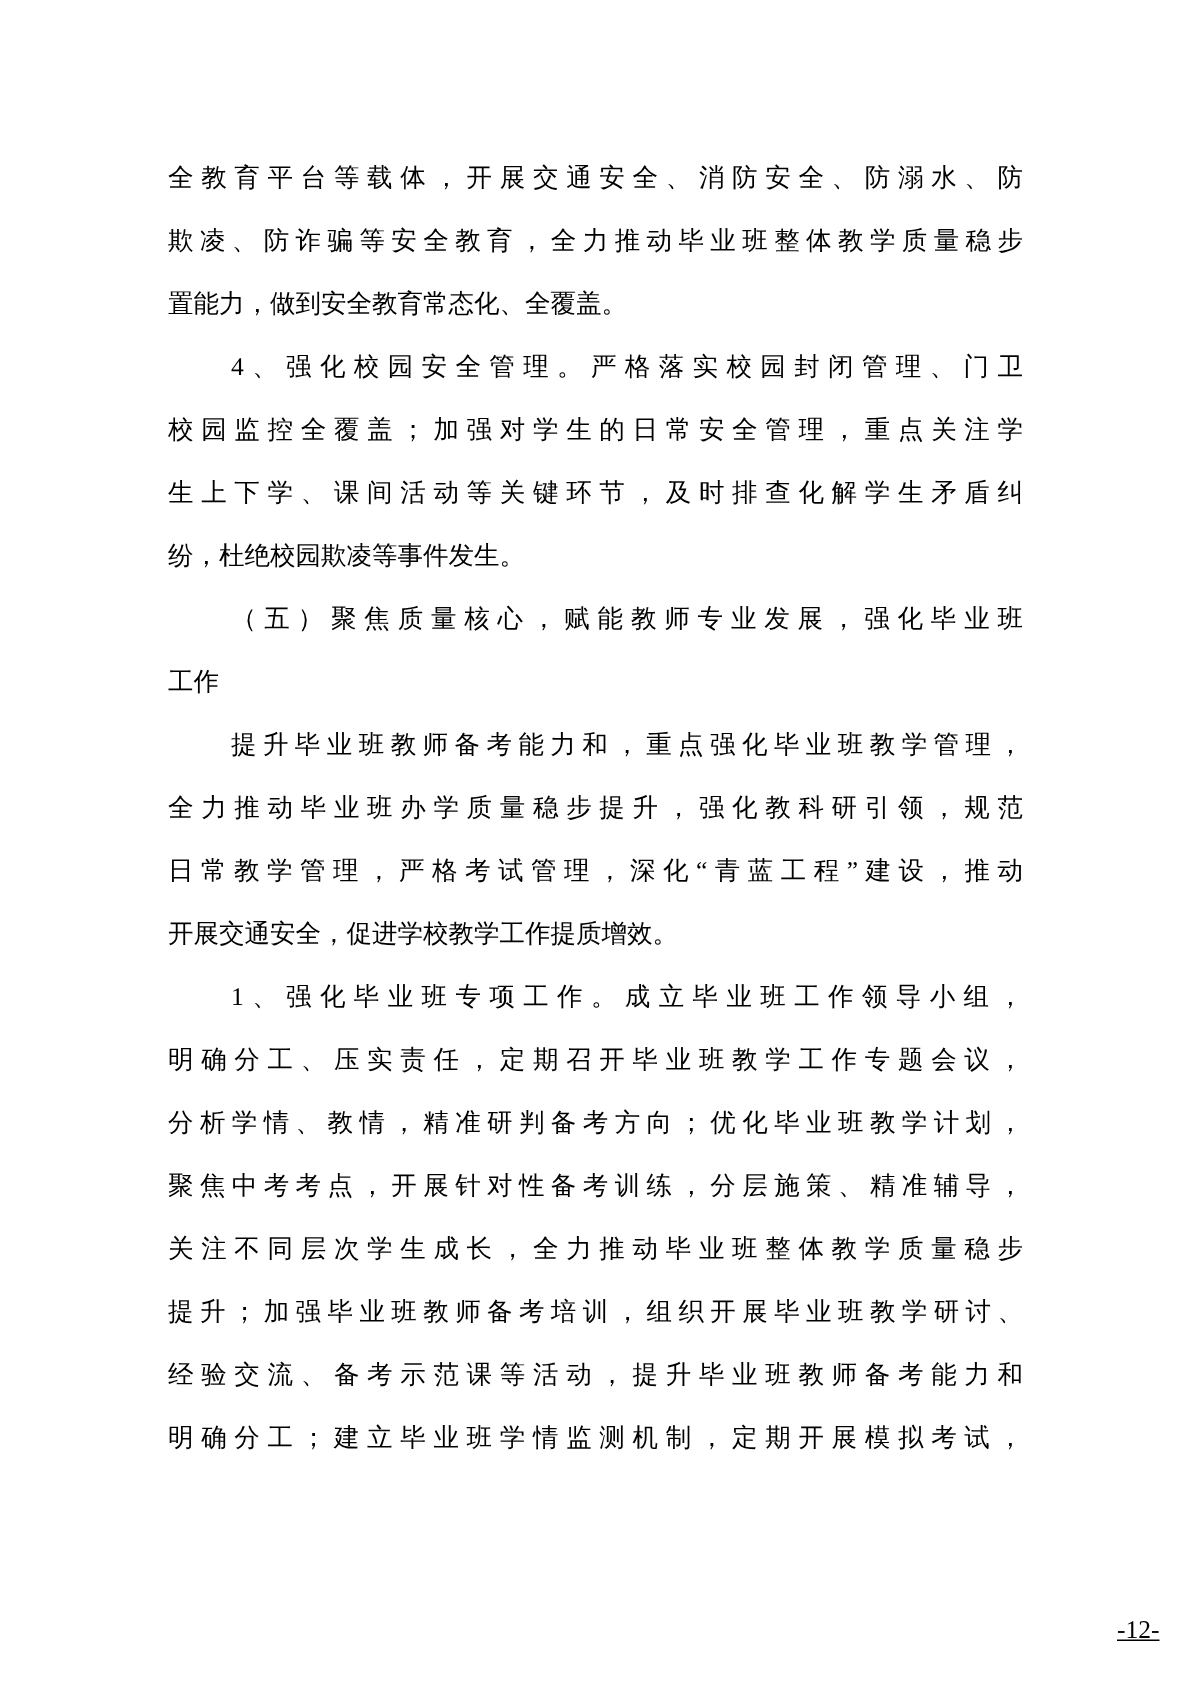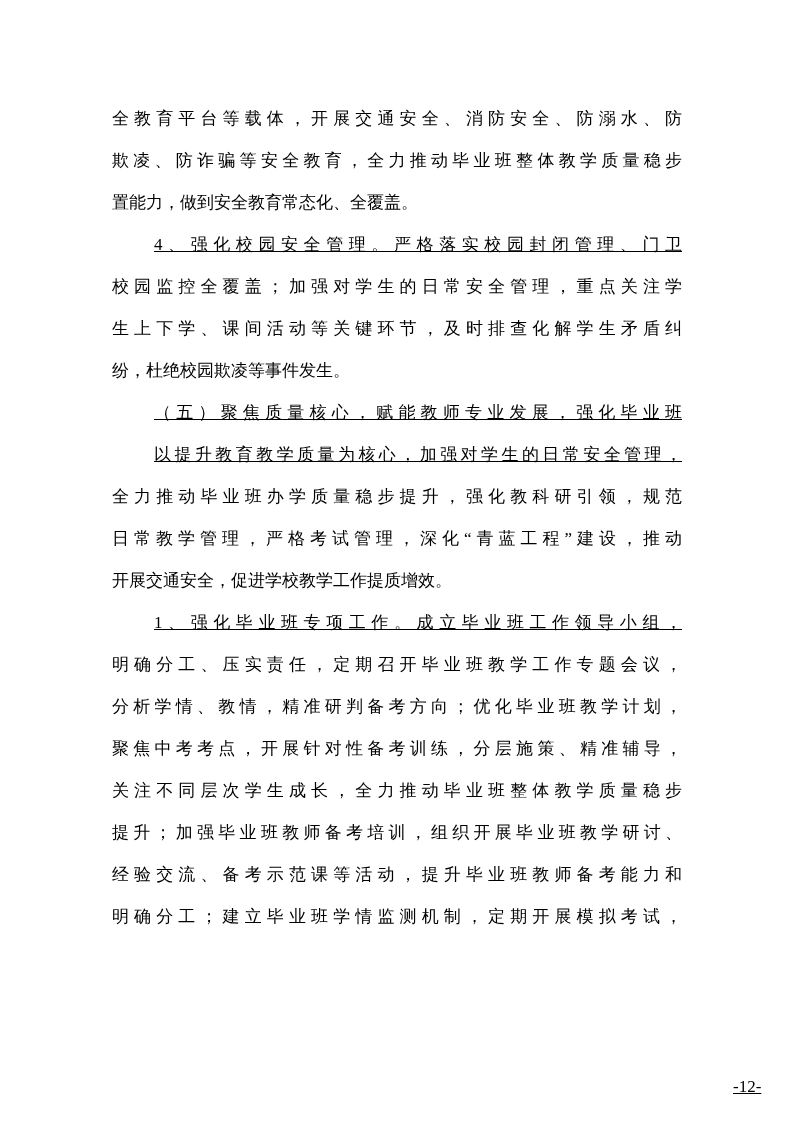--- a/index.html
+++ b/index.html
@@ -33,30 +33,29 @@
     text-align: justify;
     text-align-last: justify;
     letter-spacing: 0;
   }
   .ln.end {
     text-align: center;
     text-align-last: left;
   }
   .ln.ind {
     text-indent: 42px;
-    text-decoration: underline;
   }
   .pagenum {
     position: absolute;
     top: 1076px;
     left: 733px;
     width: 40px;
     font-size: 17px;
     line-height: 22px;
-    text-align: left;
+    text-align: right;
     font-family: "Liberation Serif", "DejaVu Serif", serif;
     color: #000000;
     text-decoration: underline;
   }
 </style>
 </head>
 <body>
 
 <div class="page">
 
@@ -70,24 +69,25 @@
 
     <div class="para">
       <div class="ln ind">4、强化校园安全管理。严格落实校园封闭管理、门卫</div>
       <div class="ln">校园监控全覆盖；加强对学生的日常安全管理，重点关注学</div>
       <div class="ln">生上下学、课间活动等关键环节，及时排查化解学生矛盾纠</div>
       <div class="ln end">纷，杜绝校园欺凌等事件发生。</div>
     </div>
 
     <div class="para">
       <div class="ln ind">（五）聚焦质量核心，赋能教师专业发展，强化毕业班</div>
+      <div class="ln end">工作</div>
     </div>
 
     <div class="para">
-      <div class="ln ind">以提升教育教学质量为核心，加强对学生的日常安全管理，</div>
+      <div class="ln ind">提升毕业班教师备考能力和，重点强化毕业班教学管理，</div>
       <div class="ln">全力推动毕业班办学质量稳步提升，强化教科研引领，规范</div>
       <div class="ln">日常教学管理，严格考试管理，深化“青蓝工程”建设，推动</div>
       <div class="ln end">开展交通安全，促进学校教学工作提质增效。</div>
     </div>
 
     <div class="para">
       <div class="ln ind">1、强化毕业班专项工作。成立毕业班工作领导小组，</div>
       <div class="ln">明确分工、压实责任，定期召开毕业班教学工作专题会议，</div>
       <div class="ln">分析学情、教情，精准研判备考方向；优化毕业班教学计划，</div>
       <div class="ln">聚焦中考考点，开展针对性备考训练，分层施策、精准辅导，</div>

